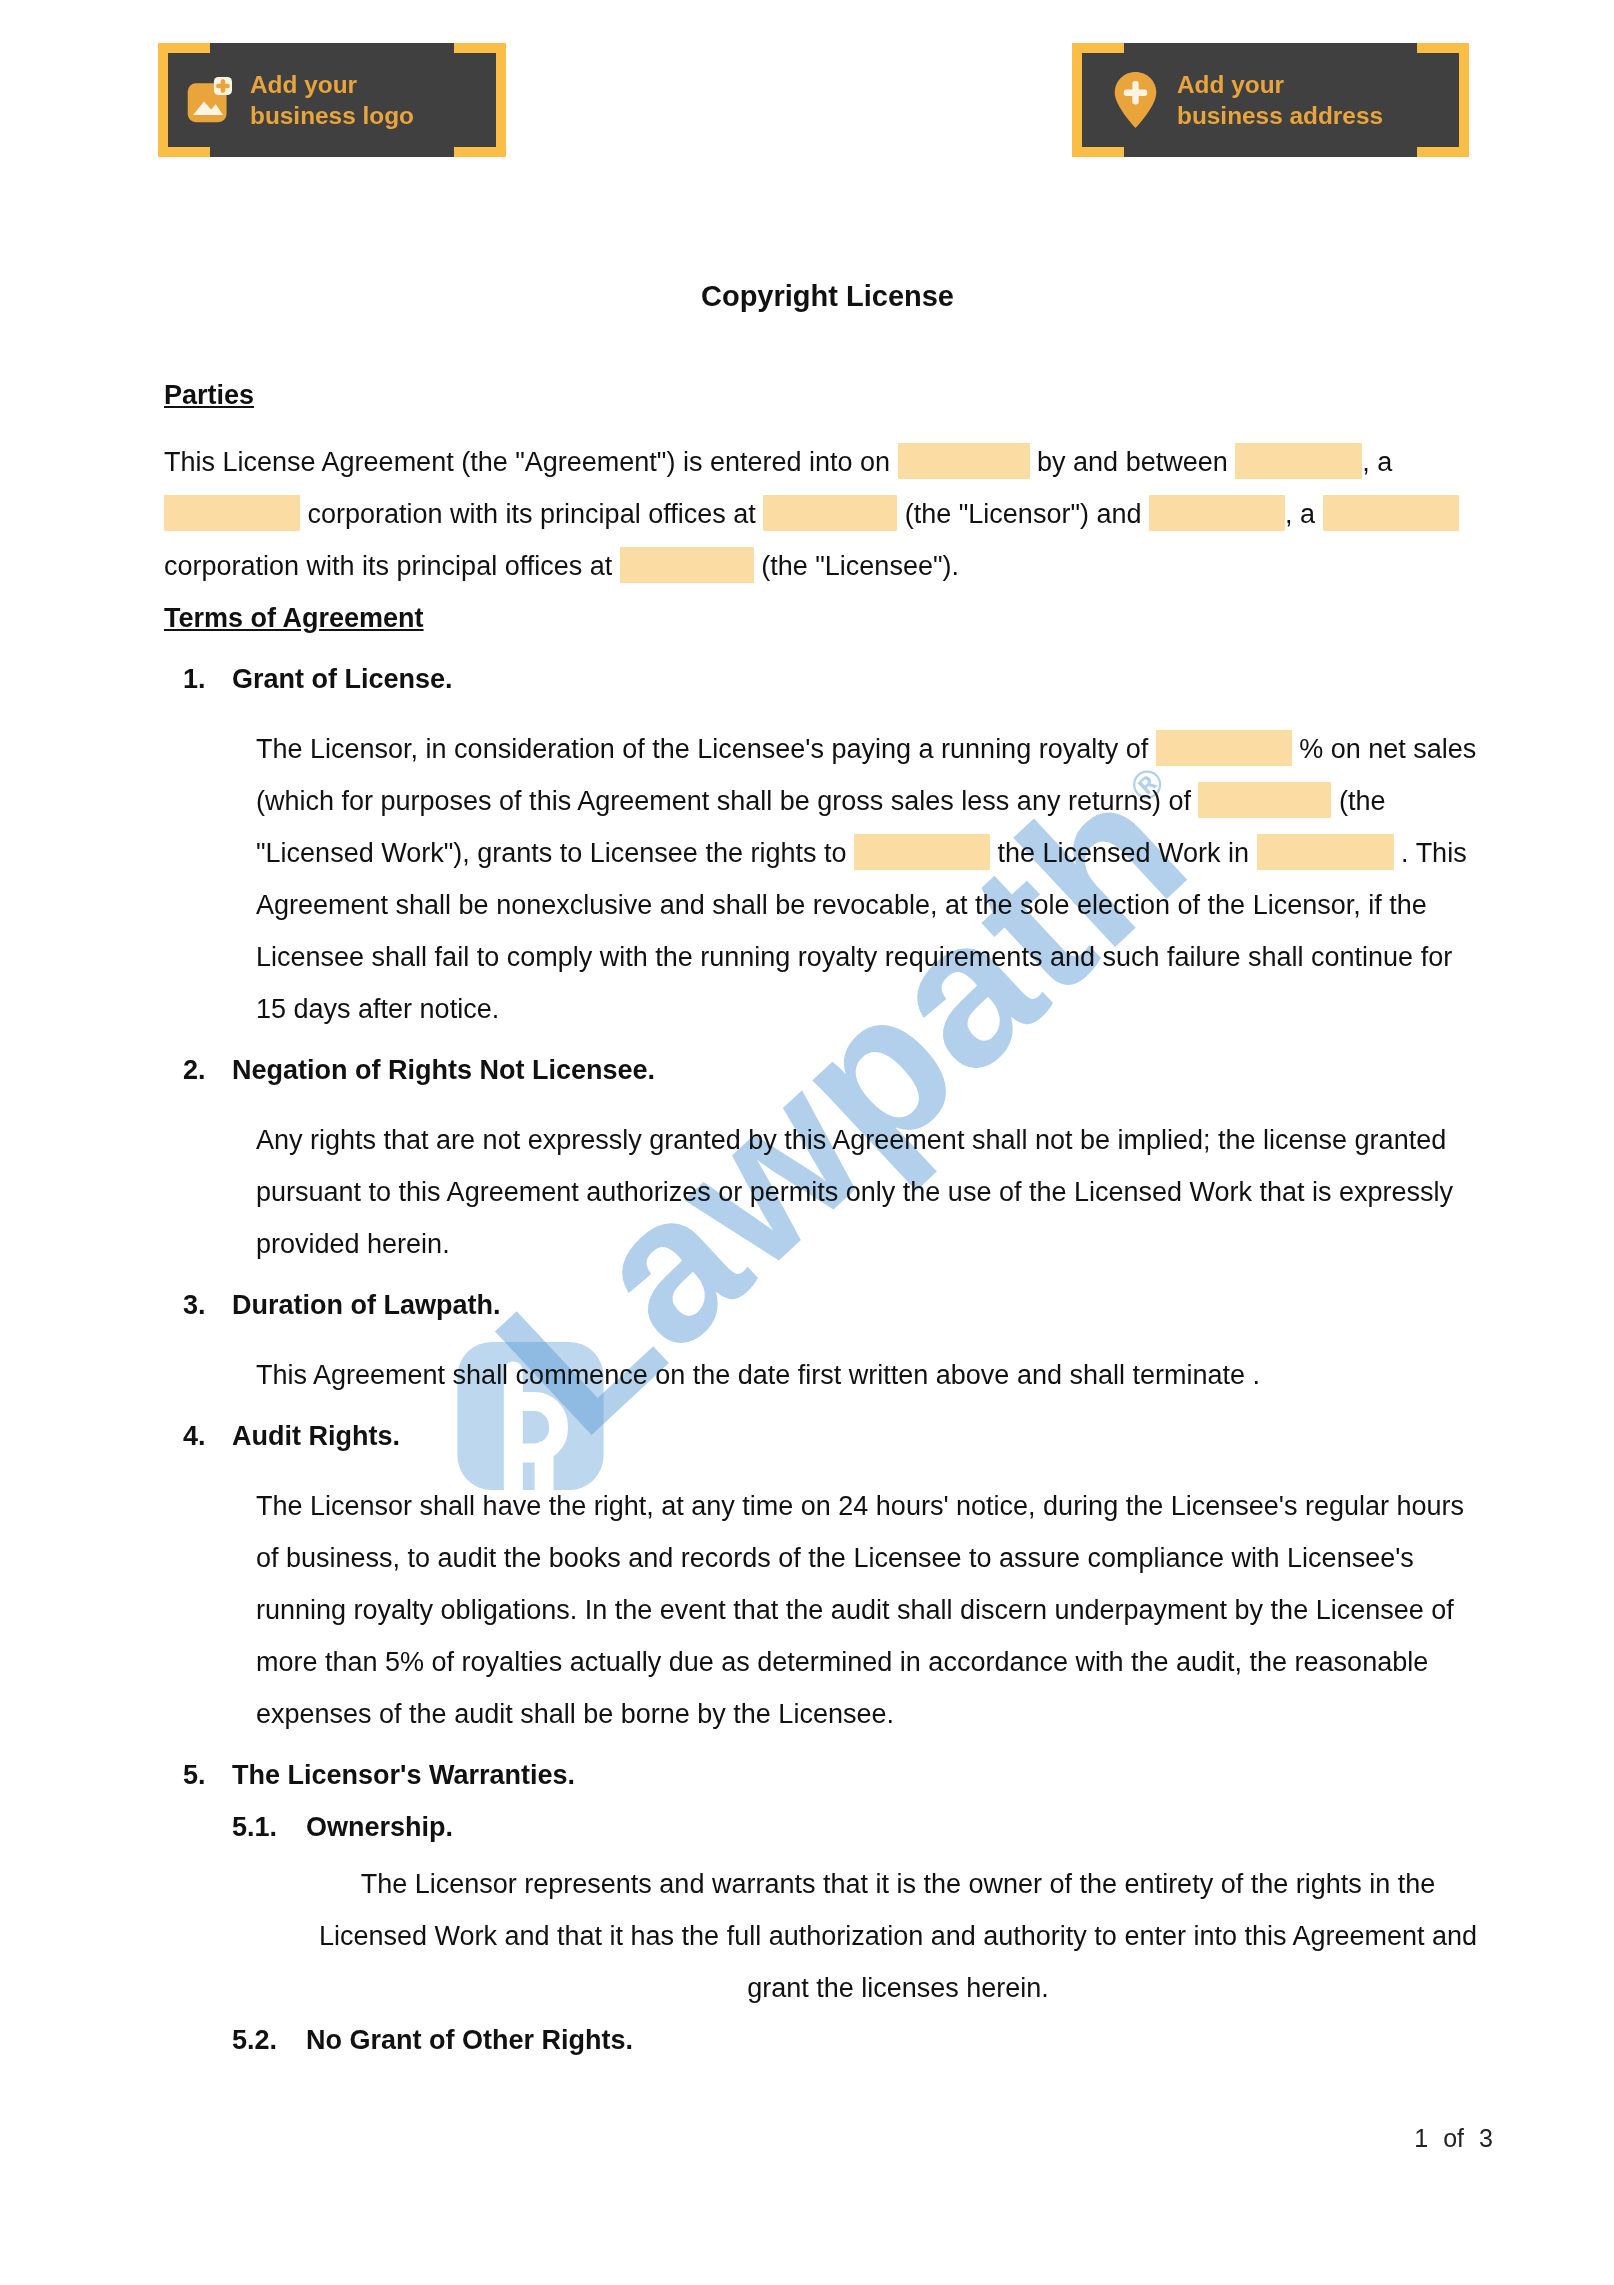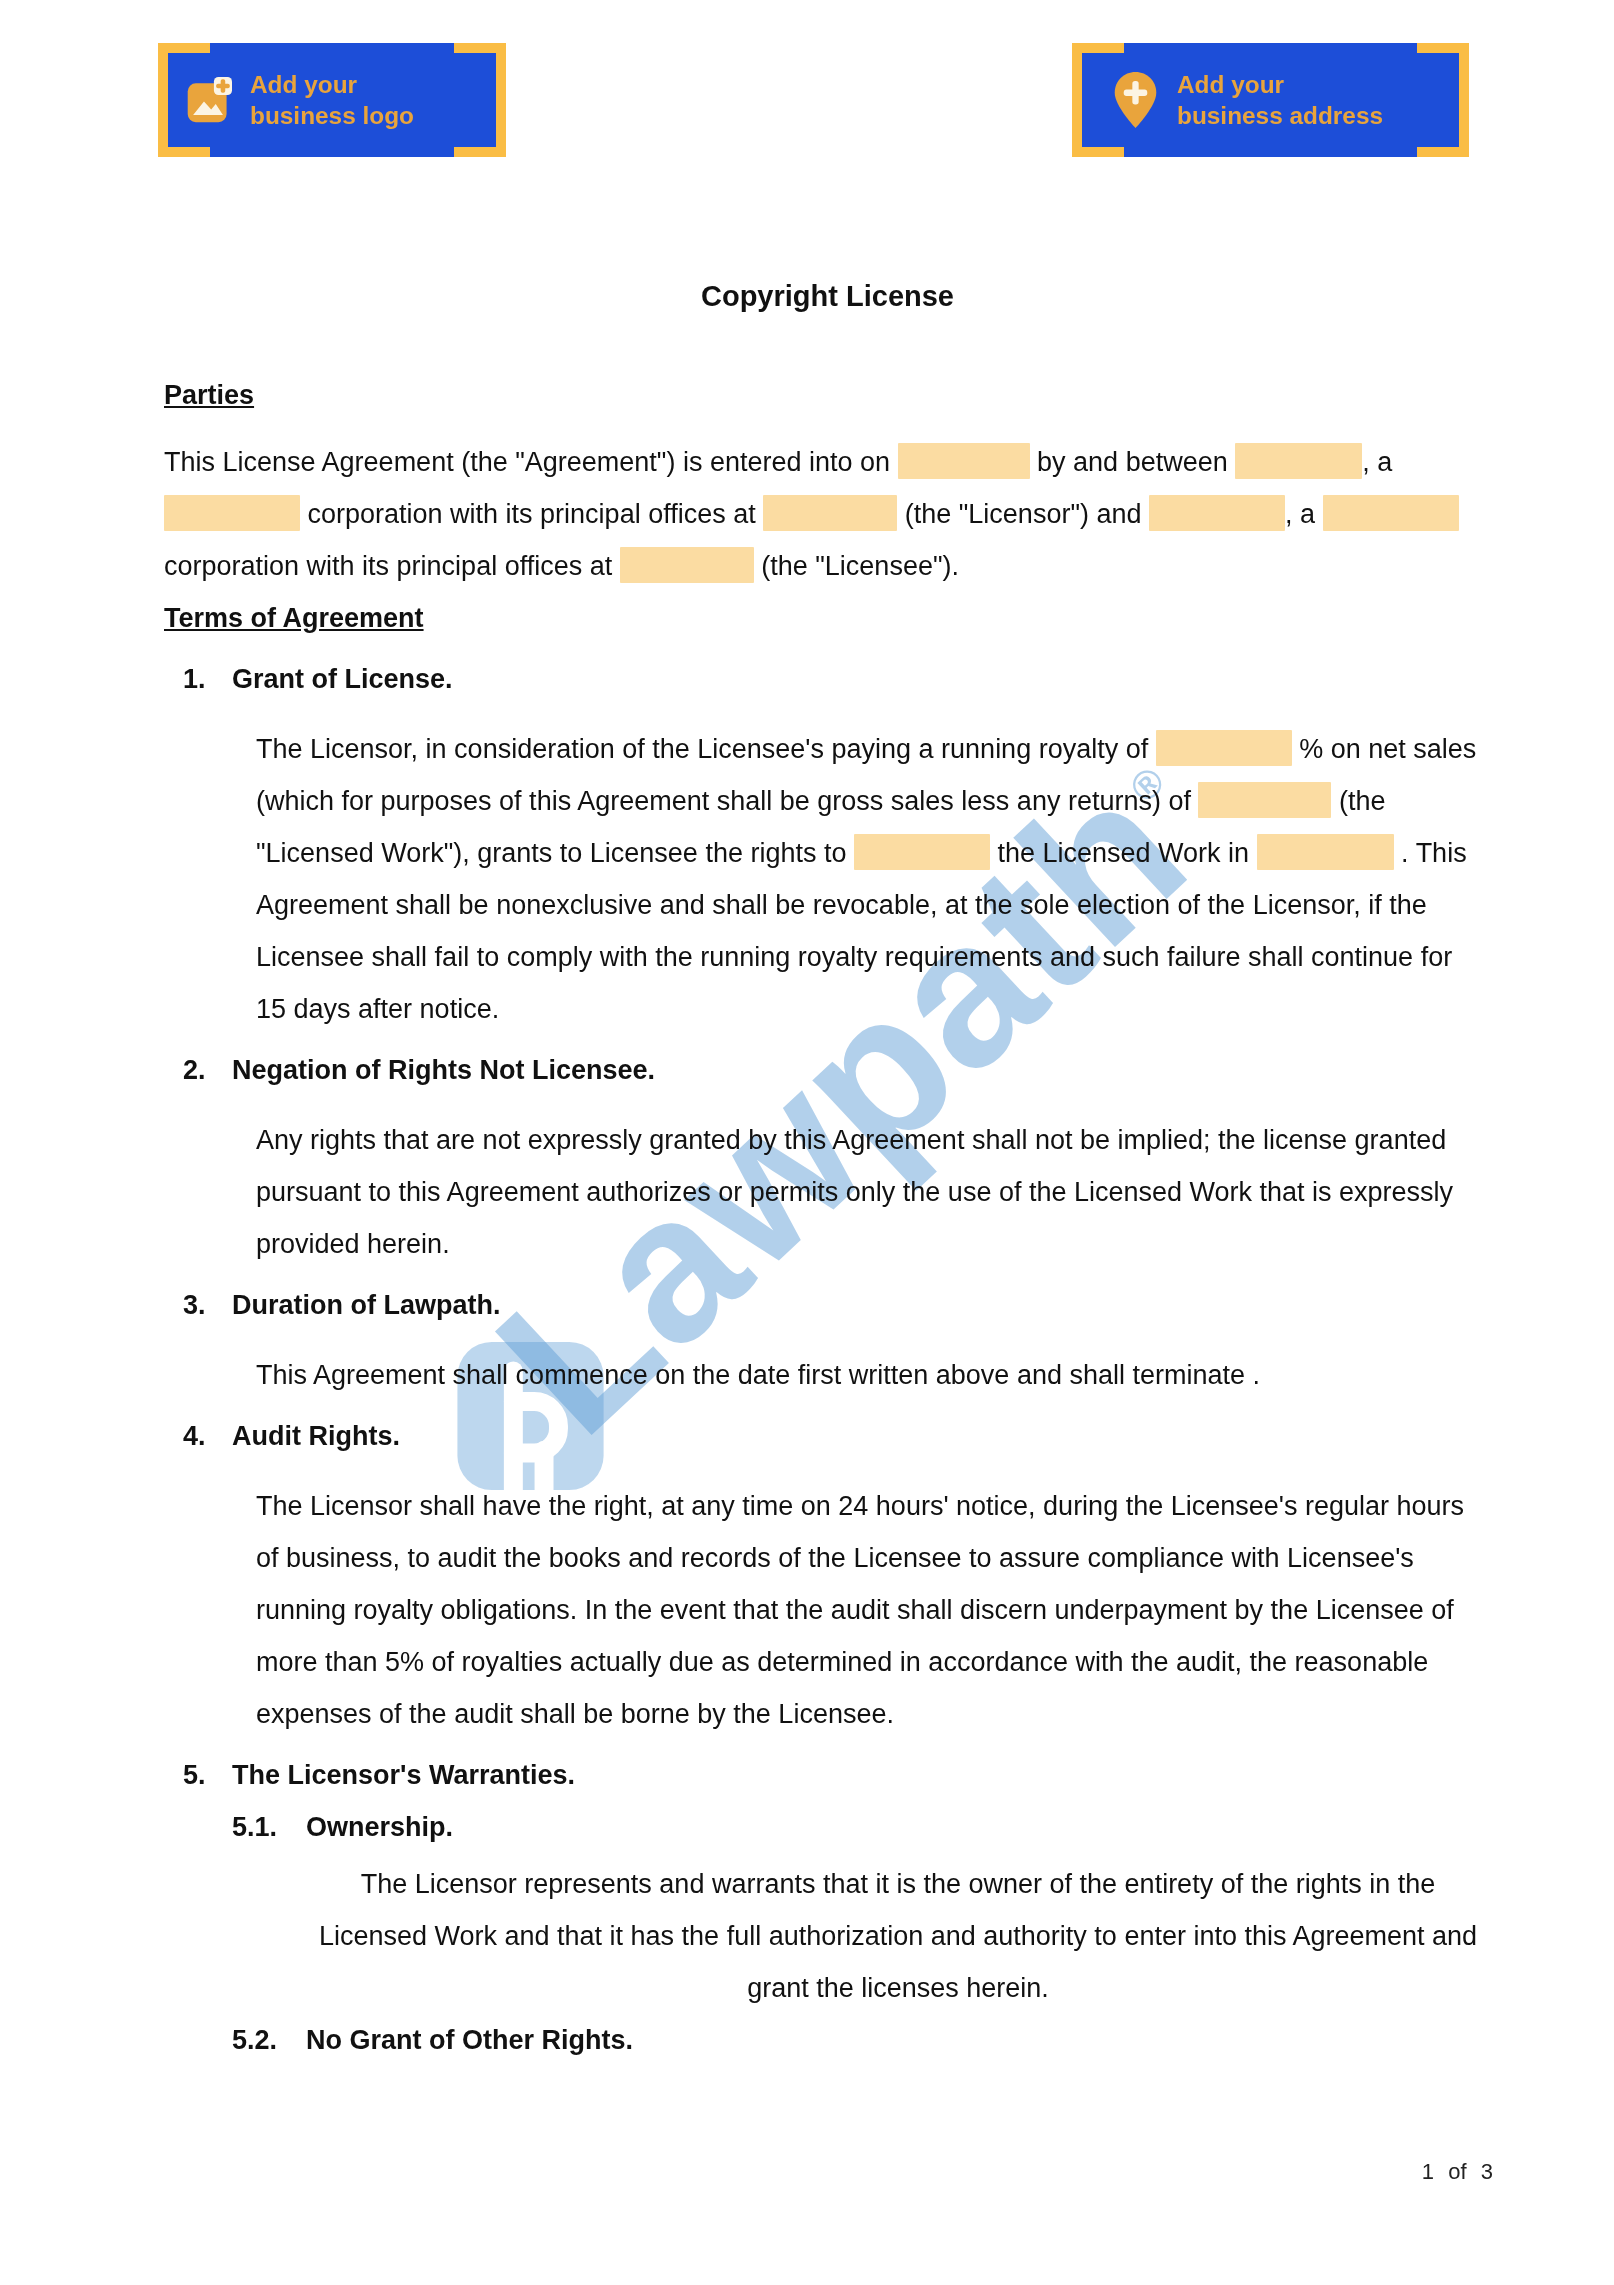--- a/index.html
+++ b/index.html
@@ -9,21 +9,21 @@
   
   .watermark{position:absolute;inset:0;z-index:0;pointer-events:none;}
   .wm-logo{position:absolute;left:457px;top:1342px;}
   .wm-text{position:absolute;left:855px;top:1093px;
            transform:translate(-50%,-50%) rotate(-43deg);
            font-size:206px;font-weight:bold;letter-spacing:0.9px;white-space:nowrap;
            color:rgba(91,155,213,0.47);}
   .wm-text sup{font-size:40px;vertical-align:83px;margin-left:7.2px;}
 
   
-  .ph-box{position:absolute;top:43px;height:114px;background:#1d4ed8;
+  .ph-box{position:absolute;top:43px;height:114px;background:#404040;
           display:flex;align-items:center;box-sizing:border-box;z-index:1;cursor:pointer;}
   .ph-left{left:158px;width:348px;padding-left:27px;}
   .ph-right{left:1072px;width:397px;padding-left:40px;}
   .bracket{position:absolute;top:0;bottom:0;width:52px;box-sizing:border-box;}
   .bracket-l{left:0;border-left:10px solid #FABD45;border-top:10px solid #FABD45;border-bottom:10px solid #FABD45;}
   .bracket-r{right:0;border-right:10px solid #FABD45;border-top:10px solid #FABD45;border-bottom:10px solid #FABD45;}
   .ph-text{margin-left:18px;font-weight:bold;font-size:24.4px;line-height:31px;color:#E9A43C;}
   .ph-icon{flex:0 0 auto;display:block;}
 
   
@@ -33,21 +33,21 @@
        font-size:27px;line-height:52px;}
   .h{font-weight:bold;margin:0;text-decoration:underline;}
   .para{margin:14.5px 0 0 0;white-space:pre-wrap;}
   .sec-h{position:relative;margin-top:9px;padding-left:68px;font-weight:bold;}
   .sec-h .num{position:absolute;left:19px;}
   .sec-para{margin:18px 0 0 92px;white-space:pre-wrap;}
   .sub-h{position:relative;margin-top:0;padding-left:142px;font-weight:bold;}
   .sub-h .num{position:absolute;left:68px;font-weight:bold;}
   .sub-para{margin:5.4px 0 0 147px;white-space:pre-wrap;text-align:center;}
   .blank{display:inline-block;background:#FBDCA2;height:36px;vertical-align:-8.1px;border-radius:0.9px;}
-  .footer{position:absolute;right:122px;top:2124px;font-size:22px;word-spacing:8.1px;color:#222;z-index:1;margin-top:35px;}
+  .footer{position:absolute;right:122px;top:2124px;font-size:25px;word-spacing:8.1px;color:#222;z-index:1;}
 </style>
 </head>
 <body>
 
 <div class="page">
 
   <div class="watermark">
     <svg class="wm-logo" width="147" height="148" viewBox="0 0 162 164">
       <defs>
           <clipPath id="wmclip">

